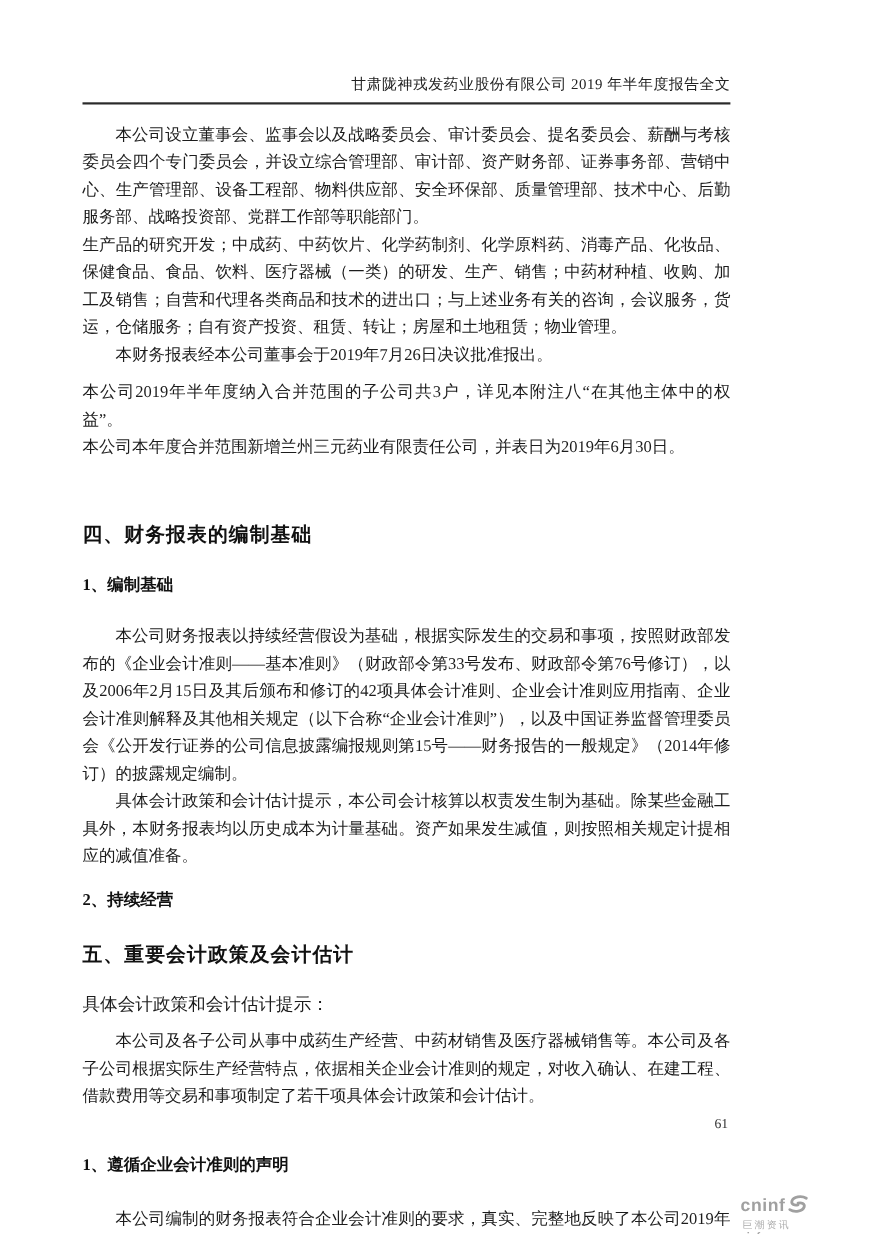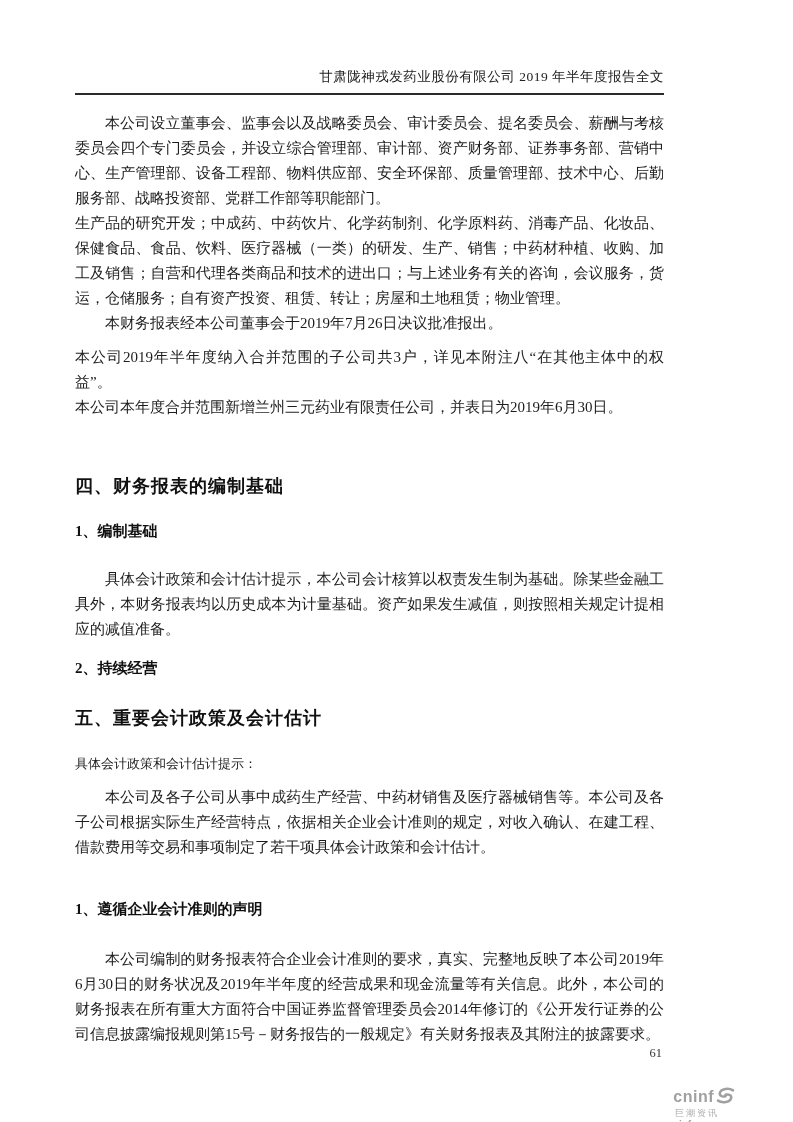--- a/index.html
+++ b/index.html
@@ -51,29 +51,29 @@
   h3.sub-heading {
     font-size: 15px;
     font-weight: bold;
     color: #111111;
     margin-top: 0;
     margin-bottom: 26px;
   }
   h3.sub-heading-2 { margin-top: 17px; margin-bottom: 28px; }
   h3.sub-heading-3 { margin-top: 40px; margin-bottom: 28px; }
   p.note {
-    font-size: 13px;
+    font-size: 16px;
     line-height: 16px;
     color: #1c1c1c;
     margin-bottom: 13px;
   }
   .page-number {
     position: absolute;
     right: 77px;
-    top: 1028px;
+    top: 996px;
     font-size: 12.5px;
     color: #333333;
   }
   .cninfo-logo {
     position: absolute;
     right: 4px;
     bottom: 10px;
     text-align: right;
     color: #a6a6a6;
     font-family: "Liberation Sans", "DejaVu Sans", sans-serif;
@@ -118,20 +118,21 @@
 
     <p class="body indent">本公司设立董事会、监事会以及战略委员会、审计委员会、提名委员会、薪酬与考核委员会四个专门委员会，并设立综合管理部、审计部、资产财务部、证券事务部、营销中心、生产管理部、设备工程部、物料供应部、安全环保部、质量管理部、技术中心、后勤服务部、战略投资部、党群工作部等职能部门。</p>
     <p class="body">生产品的研究开发；中成药、中药饮片、化学药制剂、化学原料药、消毒产品、化妆品、保健食品、食品、饮料、医疗器械（一类）的研发、生产、销售；中药材种植、收购、加工及销售；自营和代理各类商品和技术的进出口；与上述业务有关的咨询，会议服务，货运，仓储服务；自有资产投资、租赁、转让；房屋和土地租赁；物业管理。</p>
     <p class="body indent">本财务报表经本公司董事会于2019年7月26日决议批准报出。</p>
     <p class="body gap-top">本公司2019年半年度纳入合并范围的子公司共3户，详见本附注八“在其他主体中的权益”。</p>
     <p class="body">本公司本年度合并范围新增兰州三元药业有限责任公司，并表日为2019年6月30日。</p>
 
     <h2 class="sec-heading">四、财务报表的编制基础</h2>
 
     <h3 class="sub-heading">1、编制基础</h3>
+    <p class="body indent">本公司财务报表以持续经营假设为基础，根据实际发生的交易和事项，按照财政部发布的《企业会计准则——基本准则》（财政部令第33号发布、财政部令第76号修订），以及2006年2月15日及其后颁布和修订的42项具体会计准则、企业会计准则应用指南、企业会计准则解释及其他相关规定（以下合称“企业会计准则”），以及中国证券监督管理委员会《公开发行证券的公司信息披露编报规则第15号——财务报告的一般规定》（2014年修订）的披露规定编制。</p>
     <p class="body indent">具体会计政策和会计估计提示，本公司会计核算以权责发生制为基础。除某些金融工具外，本财务报表均以历史成本为计量基础。资产如果发生减值，则按照相关规定计提相应的减值准备。</p>
 
     <h3 class="sub-heading sub-heading-2">2、持续经营</h3>
 
     <h2 class="sec-heading sec-heading-5">五、重要会计政策及会计估计</h2>
     <p class="note">具体会计政策和会计估计提示：</p>
     <p class="body indent">本公司及各子公司从事中成药生产经营、中药材销售及医疗器械销售等。本公司及各子公司根据实际生产经营特点，依据相关企业会计准则的规定，对收入确认、在建工程、借款费用等交易和事项制定了若干项具体会计政策和会计估计。</p>
 
     <h3 class="sub-heading sub-heading-3">1、遵循企业会计准则的声明</h3>
     <p class="body indent">本公司编制的财务报表符合企业会计准则的要求，真实、完整地反映了本公司2019年6月30日的财务状况及2019年半年度的经营成果和现金流量等有关信息。此外，本公司的财务报表在所有重大方面符合中国证券监督管理委员会2014年修订的《公开发行证券的公司信息披露编报规则第15号－财务报告的一般规定》有关财务报表及其附注的披露要求。</p>

